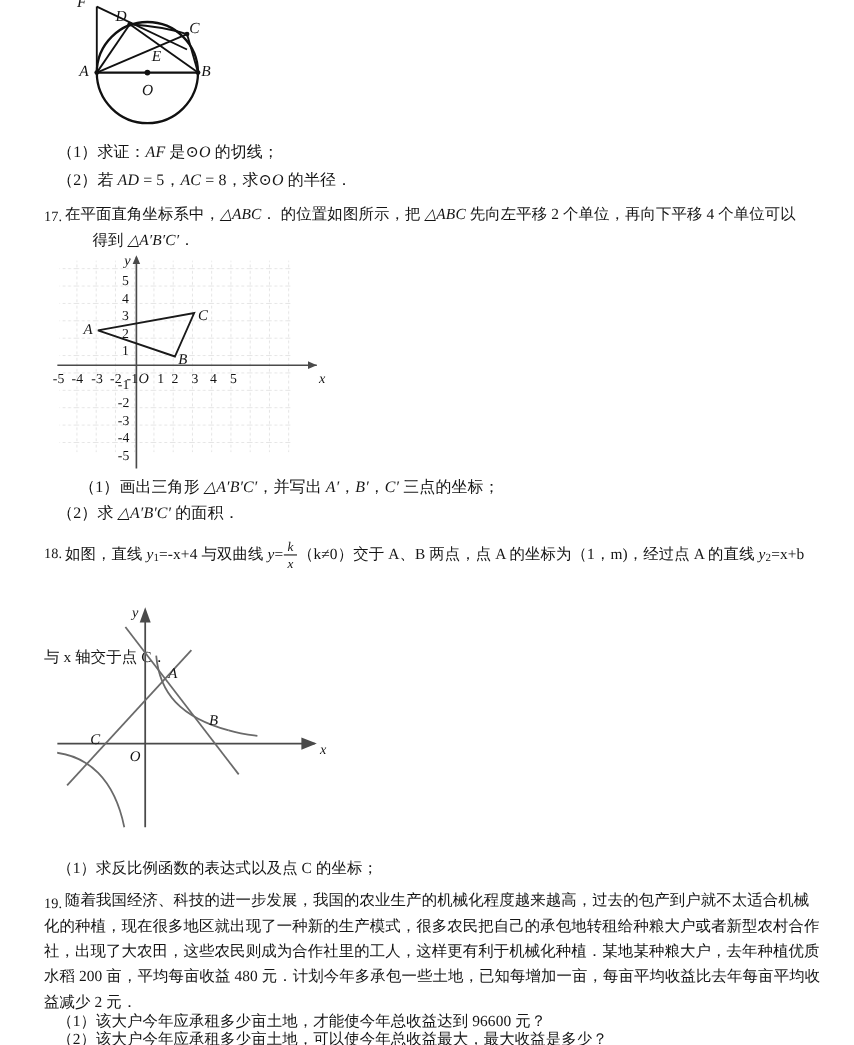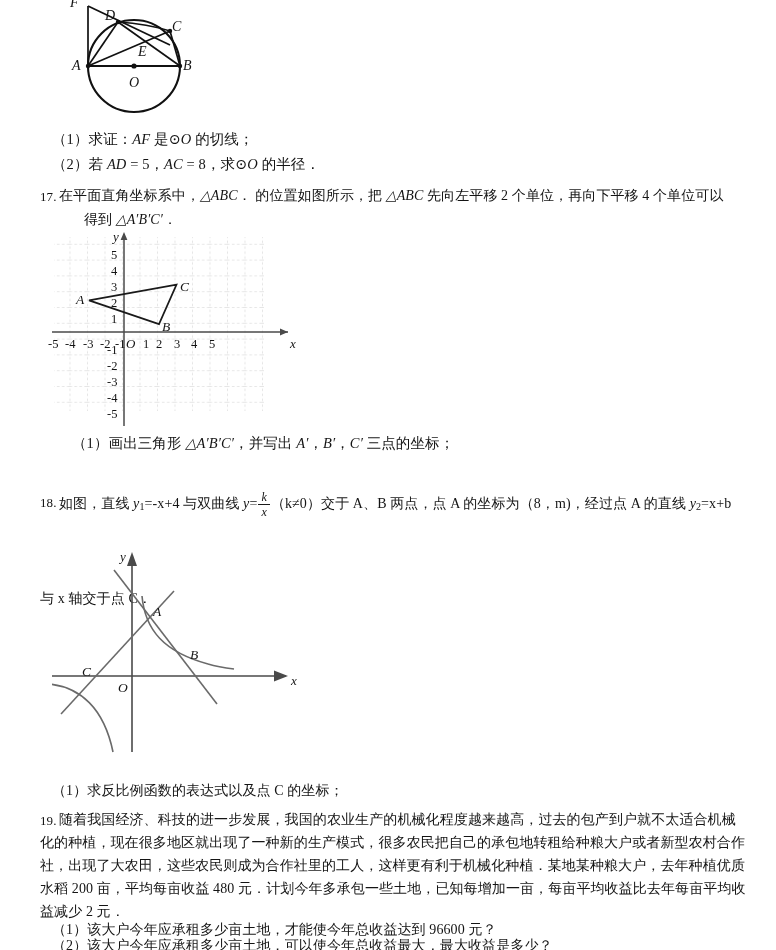--- a/index.html
+++ b/index.html
@@ -167,24 +167,27 @@
     <span class="txt num" style="left:55px; top:175px; font-size:12.5px;">-5</span>
     
     <span class="txt mi" style="left:24px; top:61px; font-size:13.5px;">A</span>
     <span class="txt mi" style="left:110px; top:88px; font-size:13.5px;">B</span>
     <span class="txt mi" style="left:128px; top:48px; font-size:13.5px;">C</span>
   </div>
 
   <div class="txt" style="left:52px; top:432px;margin-left:20px;">
     <span>（1）画出三角形 </span><span class="mi">△A′B′C′</span><span>，并写出 </span><span class="mi">A′</span><span>，</span><span class="mi">B′</span><span>，</span><span class="mi">C′</span><span> 三点的坐标；</span>
   </div>
+  <div class="txt" style="left:52px; top:456px;">
+    <span>（2）求 </span><span class="mi">△A′B′C′</span><span> 的面积．</span>
+  </div>
 
   <div class="txt" style="left:40px; top:492px; font-size:13px;">18.</div>
   <div class="txt" style="left:59px; top:491px; font-size:14px;">
-    <span>如图，直线 </span><span class="mi">y</span><span class="sub">1</span><span>=-x+4 与双曲线 </span><span class="mi">y</span><span>=</span><span class="frac"><span class="nu">k</span><span class="bar"></span><span class="de">x</span></span><span>（k≠0）交于 A、B 两点，点 A 的坐标为（8，m)，经过点 A 的直线 </span><span class="mi">y</span><span class="sub">2</span><span>=x+b</span>
+    <span>如图，直线 </span><span class="mi">y</span><span class="sub">1</span><span>=-x+4 与双曲线 </span><span class="mi">y</span><span>=</span><span class="frac"><span class="nu">k</span><span class="bar"></span><span class="de">x</span></span><span>（k≠0）交于 A、B 两点，点 A 的坐标为（1，m)，经过点 A 的直线 </span><span class="mi">y</span><span class="sub">2</span><span>=x+b</span>
   </div>
   <div class="txt" style="left:40px; top:548px; font-size:14px;margin-top:40px;">与 x 轴交于点 C．</div>
 
   <div class="fig" style="left:52px; top:548px; width:250px; height:205px;">
     <svg width="250" height="205" viewBox="0 0 250 205">
 
       <line x1="0" y1="128" x2="234" y2="128" stroke="#4a4a4a" stroke-width="1.6"></line>
       <polygon points="236,128 222,122.5 222,133.5" fill="#4a4a4a"></polygon>
 
       <line x1="80" y1="204" x2="80" y2="10" stroke="#4a4a4a" stroke-width="1.6"></line>

